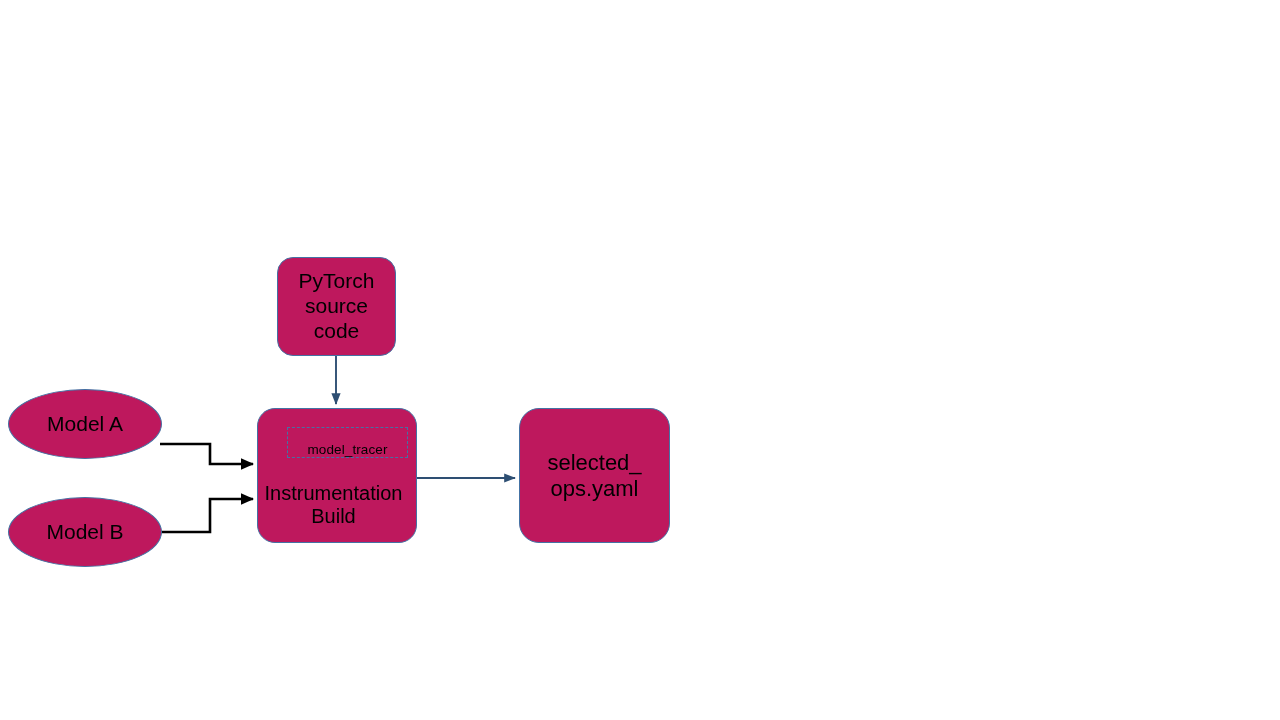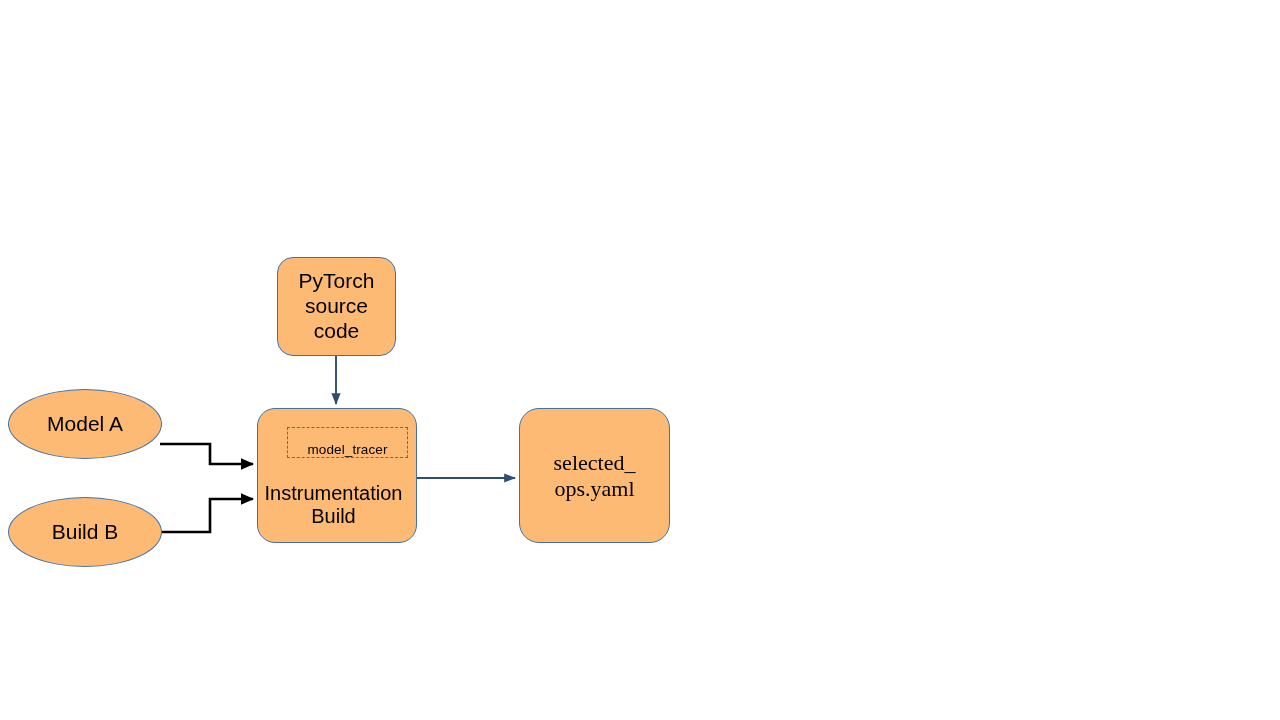--- a/index.html
+++ b/index.html
@@ -31,21 +31,21 @@
 
   
   .node {
     position: absolute;
     box-sizing: border-box;
     display: flex;
     align-items: center;
     justify-content: center;
     text-align: center;
     color: #000000;
-    background: #fdba74;
+    background: #be185d;
   }
   .node .label {
     display: block;
     line-height: 1.18;
     white-space: pre-line;
     color: #000000;
   }
 
   
   .rrect {
@@ -93,21 +93,20 @@
   #node-model-tracer .label {
     font-size: 13.5px;
     color: #000000;
     letter-spacing: 0.1px;
   }
 
   #node-selected-ops-yaml {
     left: 519px;  top: 408px;
     width: 151px; height: 135px;
     border-radius: 20px;
-    font-family: Liberation Serif, serif;
   }
   #node-selected-ops-yaml .label { font-size: 22px; }
 
   #node-model-a {
     left: 8px;  top: 389px;
     width: 154px; height: 70px;
   }
   #node-model-a .label { font-size: 21px; }
 
   #node-model-b {
@@ -146,21 +145,21 @@
     <g>
       <path d="M 417 478 L 515 478" fill="none" stroke="#2E4F73" stroke-width="1.9" marker-end="url(#arrow-blue)"></path>
     </g>
   </svg>
 
   <div class="node ellipse" id="node-model-a">
     <span class="label">Model A</span>
   </div>
 
   <div class="node ellipse" id="node-model-b">
-    <span class="label">Build B</span>
+    <span class="label">Model B</span>
   </div>
 
   <div class="node rrect" id="node-pytorch-source-code">
     <span class="label">PyTorch
 source
 code</span>
   </div>
 
   <div class="node rrect" id="node-instrumentation-build">
     <span class="label">Instrumentation

